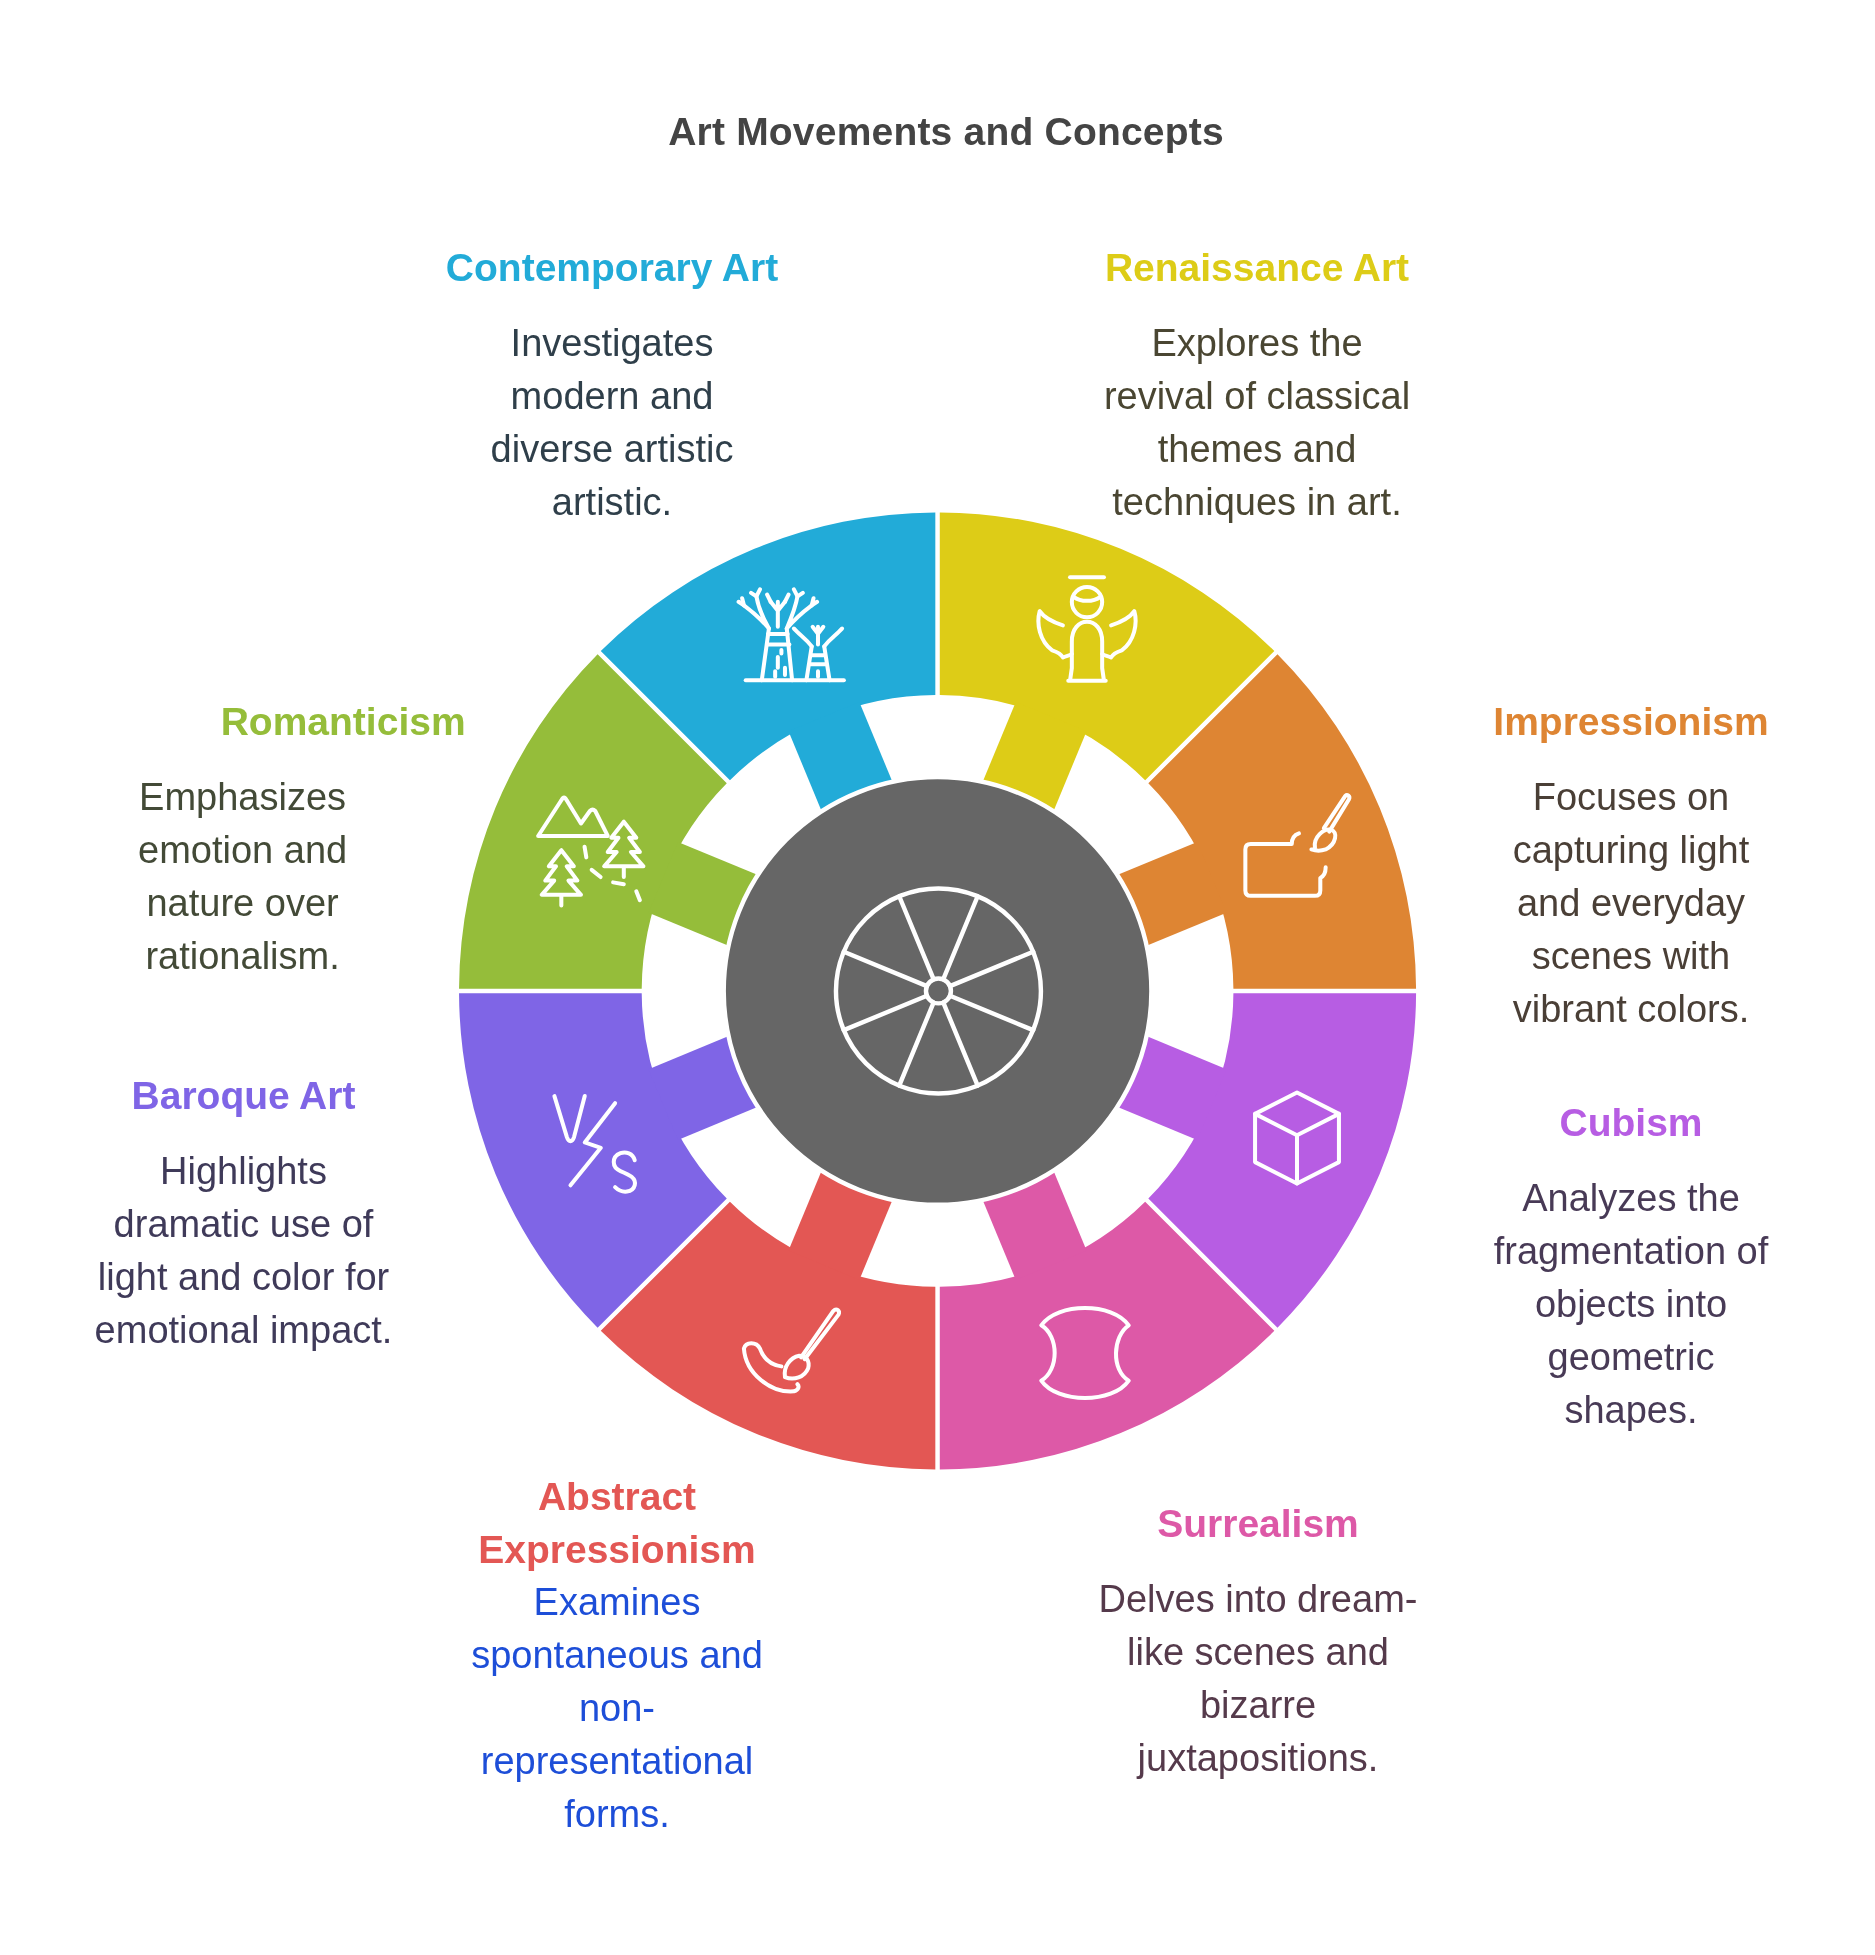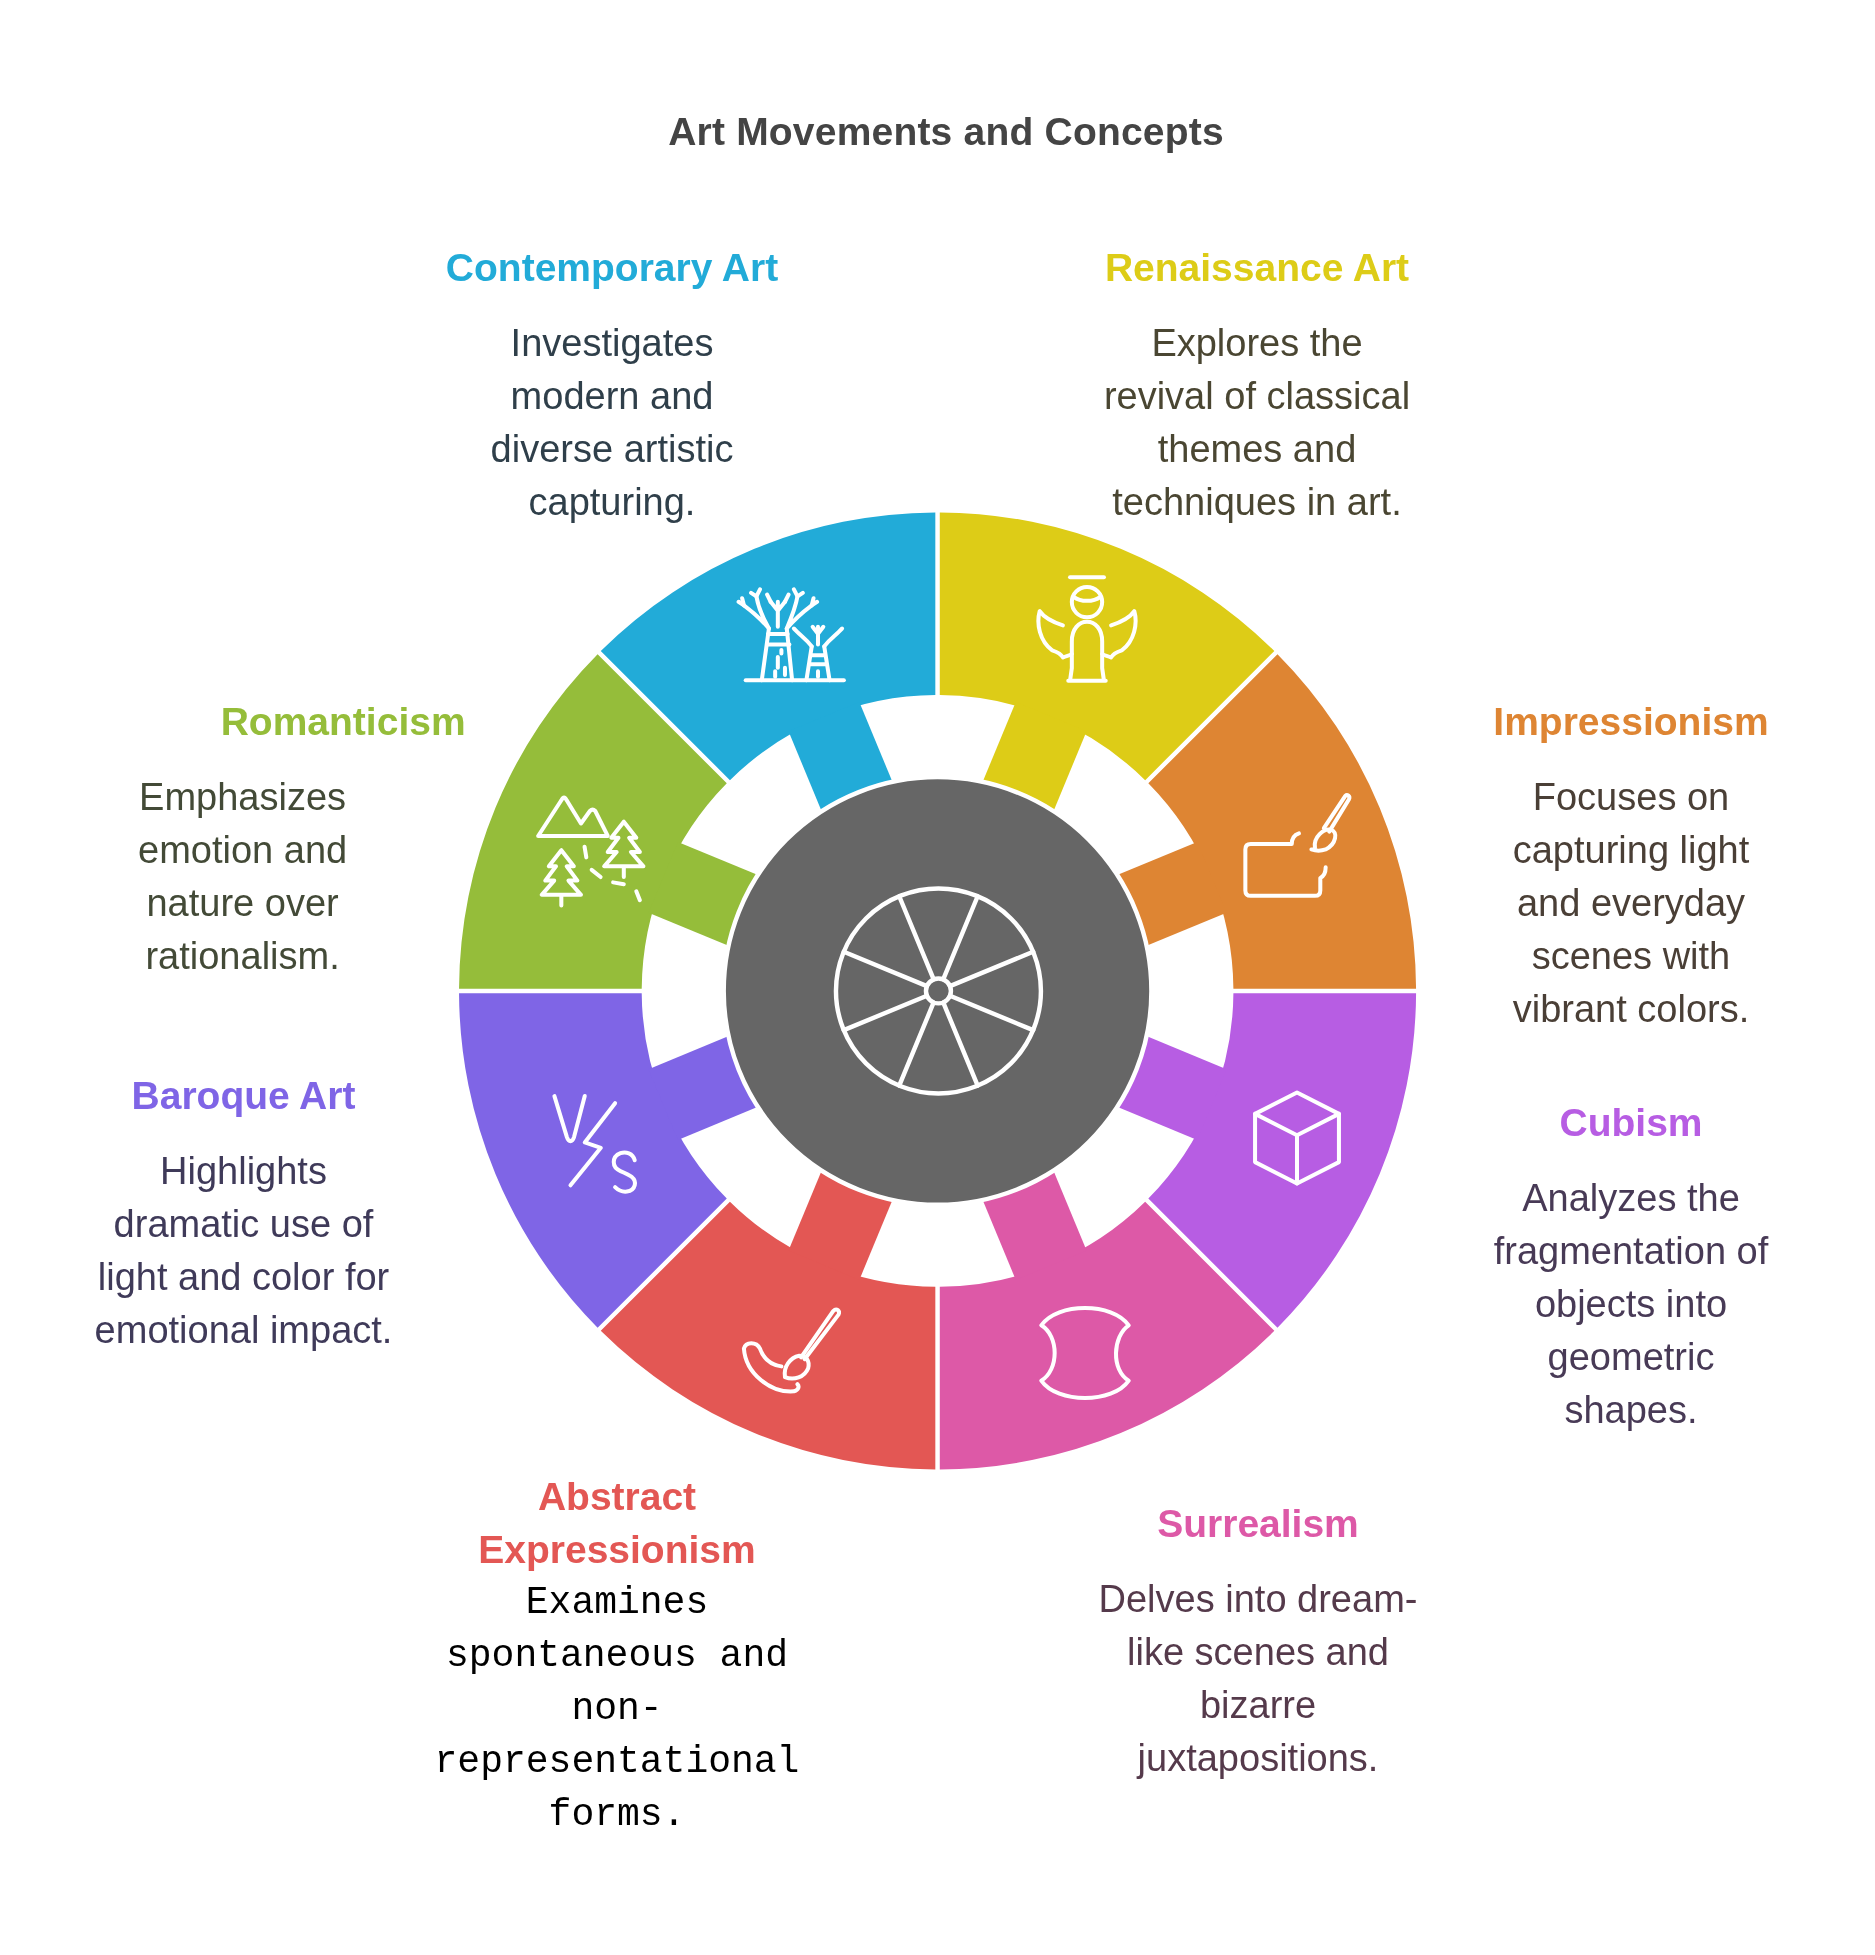--- a/index.html
+++ b/index.html
@@ -124,21 +124,21 @@
     <path d="M60 68 L62 80 M68 94 L78 102 M92 108 L104 110 M118 118 L122 128"></path>
   </svg>
 </div>
 
 <div class="label" style="left:389px;width:446px;top:241px;">
   <div class="head" style="color:#22abd8;">Contemporary Art</div>
   <div class="desc" style="color:#2f3f4a;">
     <div>Investigates</div>
     <div>modern and</div>
     <div>diverse artistic</div>
-    <div>capturing.</div>
+    <div>artistic.</div>
   </div>
 </div>
 
 <div class="label" style="left:1034px;width:446px;top:241px;">
   <div class="head" style="color:#ddcc17;">Renaissance Art</div>
   <div class="desc" style="color:#4a4632;">
     <div>Explores the</div>
     <div>revival of classical</div>
     <div>themes and</div>
     <div>techniques in art.</div>
@@ -175,21 +175,21 @@
     <div>bizarre</div>
     <div>juxtapositions.</div>
   </div>
 </div>
 
 <div class="label tight" style="left:394px;width:446px;top:1470px;">
   <div class="head" style="color:#e35754;">
     <div>Abstract</div>
     <div>Expressionism</div>
   </div>
-  <div class="desc" style="color:#000000;font-family:Liberation Mono, monospace;">
+  <div class="desc" style="color:#1d4ed8;">
     <div>Examines</div>
     <div>spontaneous and</div>
     <div>non-</div>
     <div>representational</div>
     <div>forms.</div>
   </div>
 </div>
 
 <div class="label" style="left:20.5px;width:446px;top:1069px;">
   <div class="head" style="color:#7f65e6;">Baroque Art</div>

